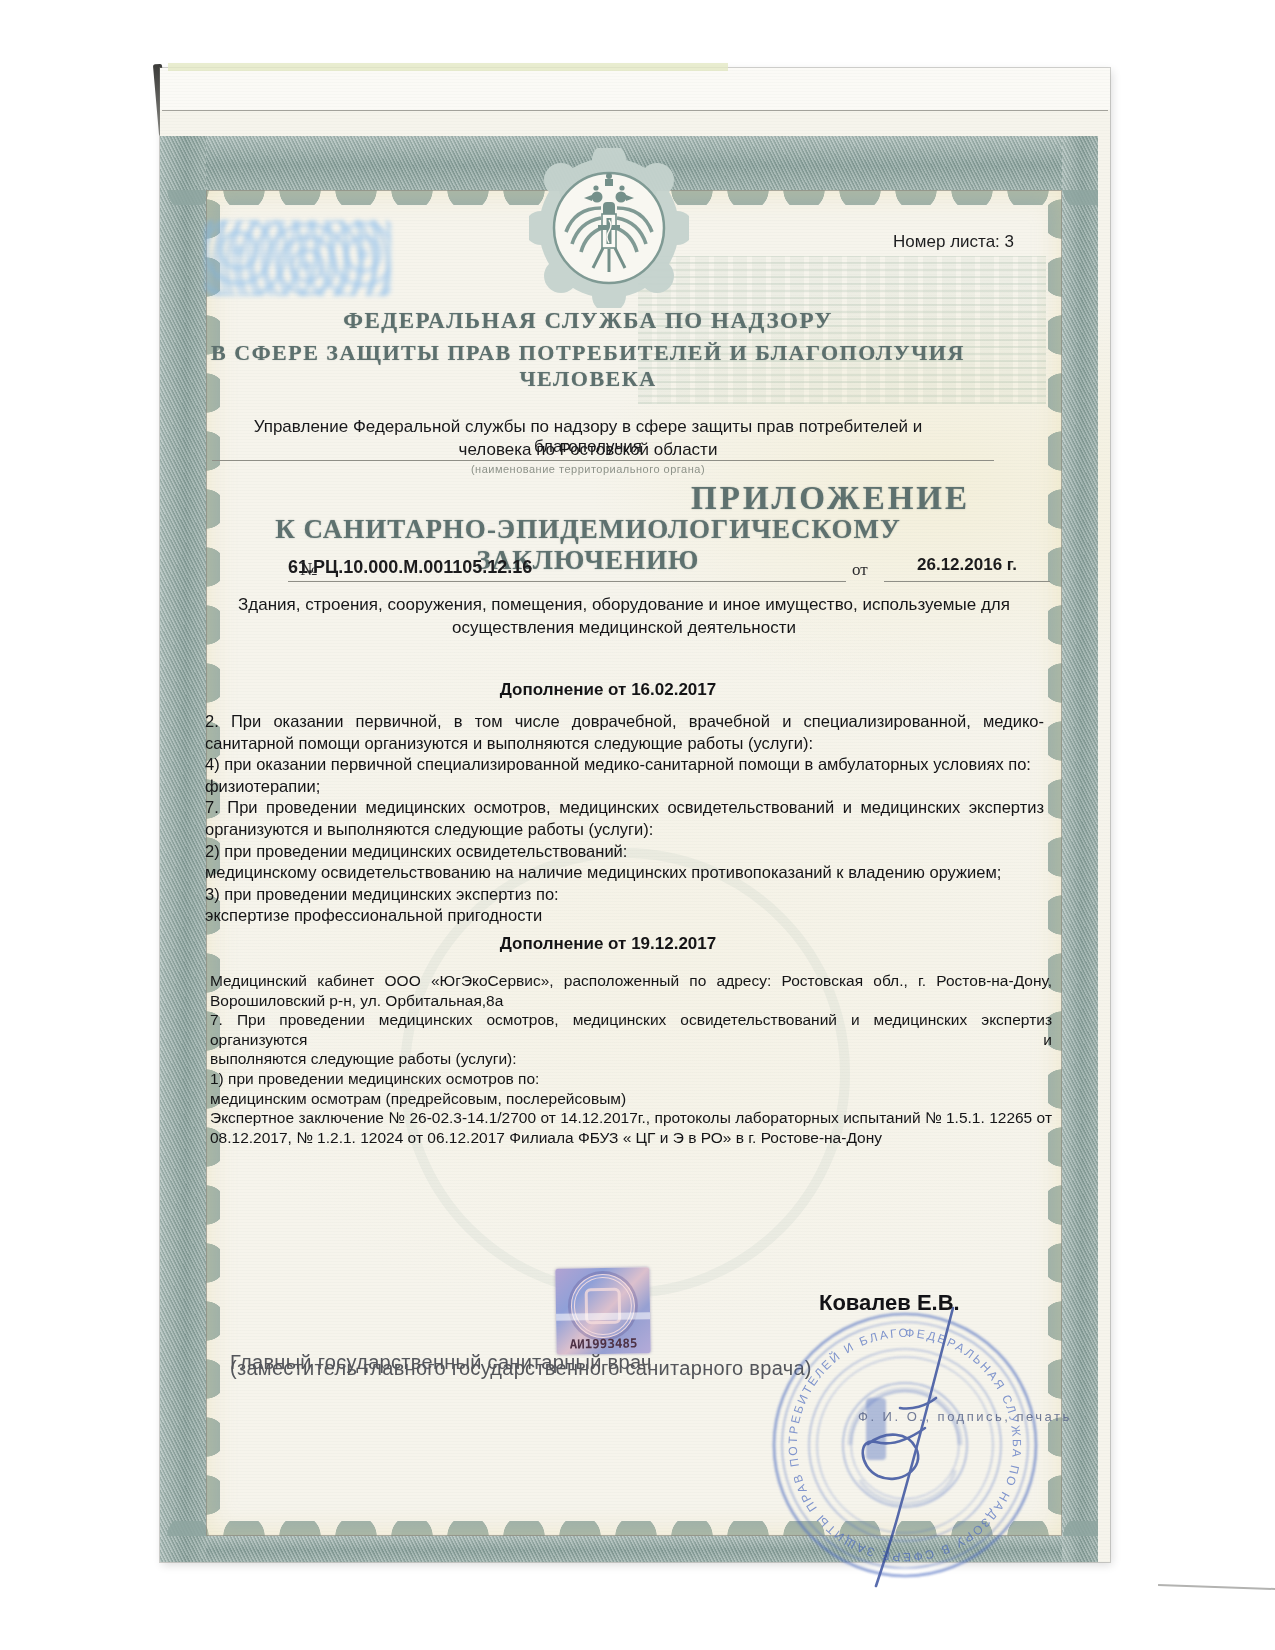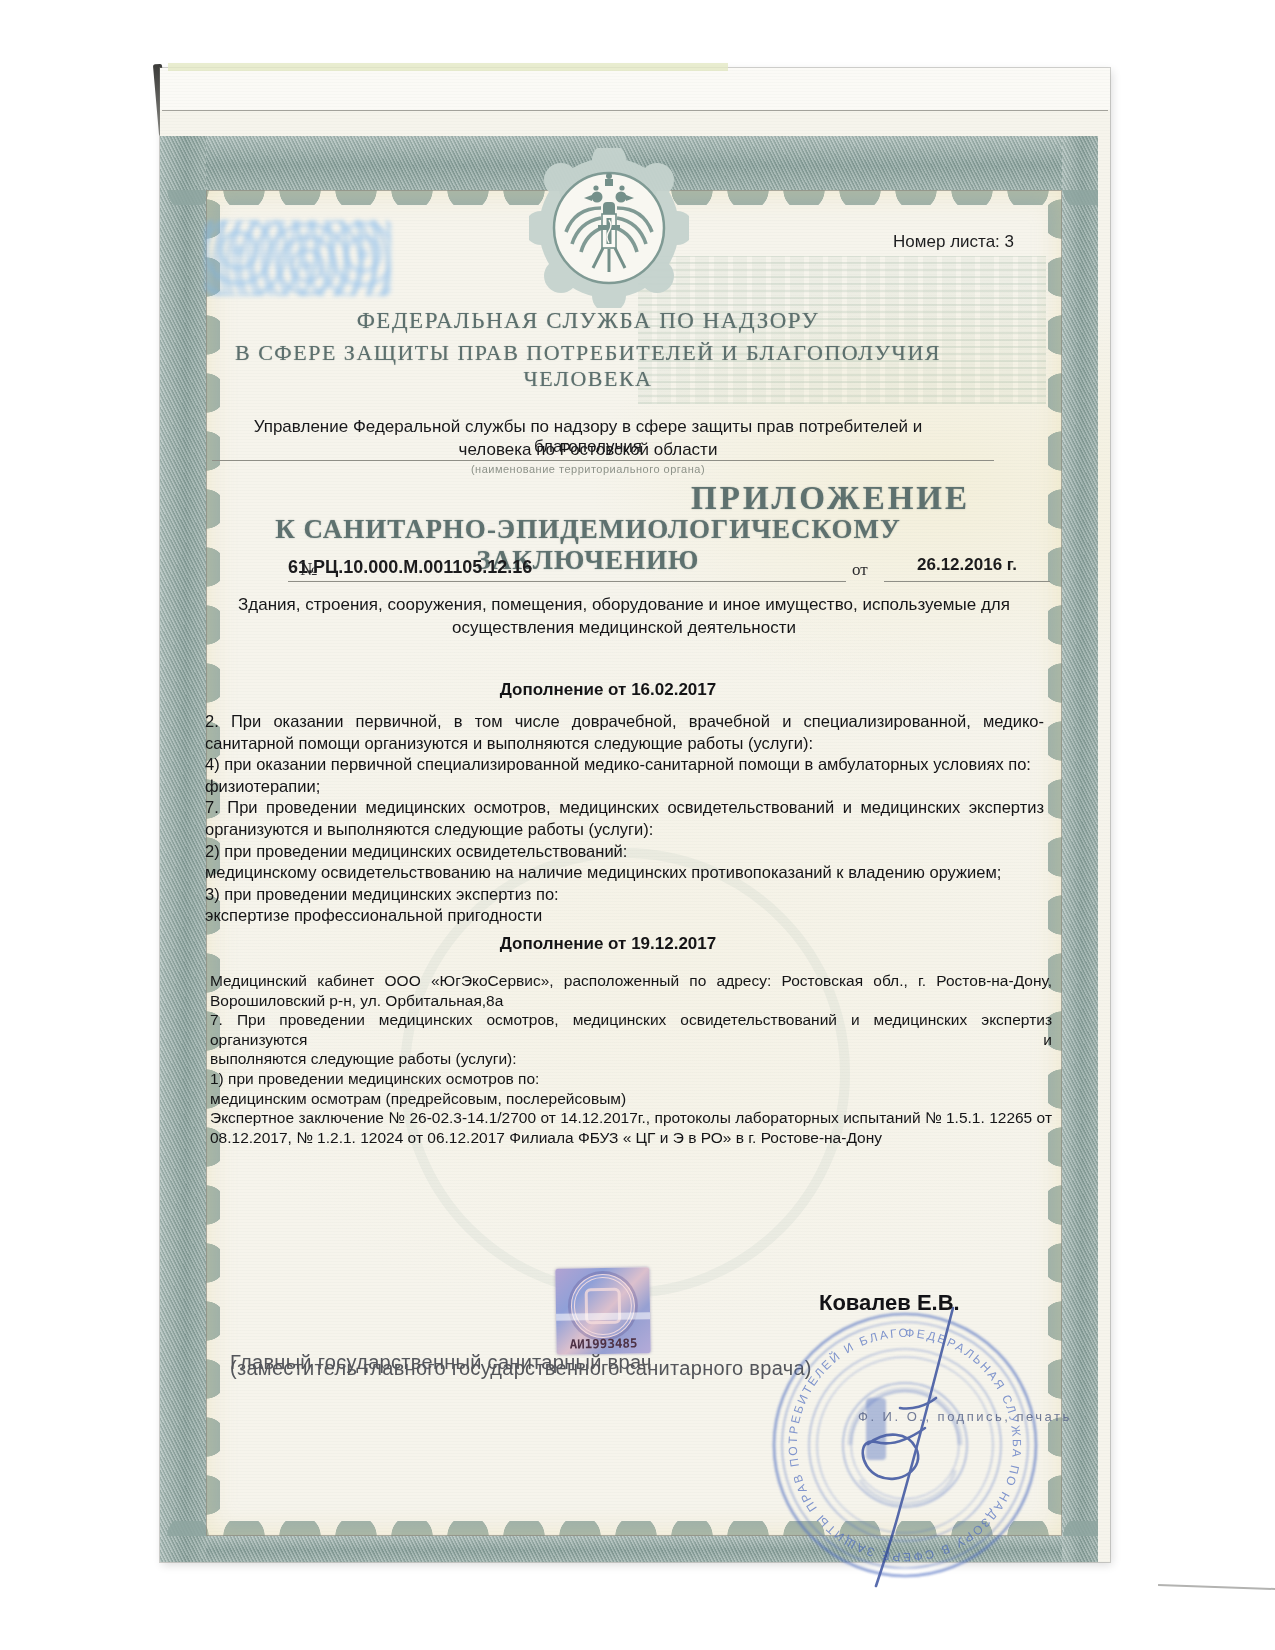--- a/index.html
+++ b/index.html
@@ -46,21 +46,21 @@
        repeating-linear-gradient(0deg, rgba(110,150,125,.28) 0 2px, rgba(0,0,0,0) 2px 7px),
        repeating-linear-gradient(90deg, rgba(120,155,130,.12) 0 14px, rgba(0,0,0,0) 14px 19px);}
   #watermark-circle{position:absolute;left:240px;top:780px;width:430px;height:430px;border-radius:50%;
      border:10px solid rgba(140,165,155,.10);}
   
   #emblem{position:absolute;left:369px;top:80px;width:160px;height:160px;}
   
   .ctr{position:absolute;left:46px;right:140px;text-align:center;}
   .ctr2{position:absolute;left:46px;right:100px;text-align:center;}
   #sheet-number{position:absolute;right:96px;top:164px;font-size:17px;color:#1d1d1f;}
-  .svc{font-family:"Liberation Serif",serif;font-weight:normal;color:#5d706e;
+  .svc{font-family:"Liberation Serif",serif;font-weight:bold;color:#5d706e;
        text-shadow:0 0 1px rgba(85,105,100,.55);letter-spacing:1.5px;}
   #svc1{top:240px;font-size:23px;}
   #svc2{top:272px;font-size:22px;}
   .org{color:#18181a;font-size:17px;}
   #org1{top:349px;}
   #org2{top:372px;}
   #org-rule{position:absolute;left:52px;right:116px;top:392px;height:1px;background:#8e8e86;}
   #org-cap{top:395px;font-size:11px;color:#8d9289;letter-spacing:.5px;}
   .ttl{font-family:"Liberation Serif",serif;font-weight:bold;color:#5e716f;
        text-shadow:0 0 1.5px rgba(80,100,95,.5);}

